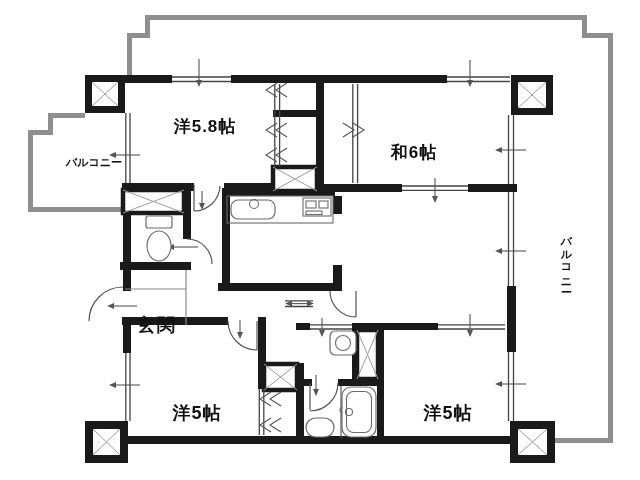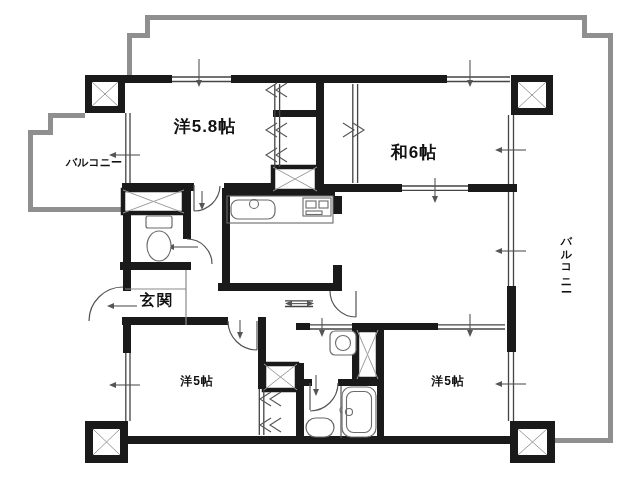--- a/index.html
+++ b/index.html
@@ -22,22 +22,22 @@
   .fix{stroke:var(--fixture-line);stroke-width:1.2;fill:#ffffff;}
   .fixo{stroke:var(--fixture-line);stroke-width:1.1;fill:none;}
   .box{fill:#ffffff;stroke:var(--wall);stroke-width:4.5;}
   .xline{stroke:#9d9d9d;stroke-width:1;fill:none;}
   .pin{fill:#ffffff;stroke:none;}
   .label{
     position:absolute;transform:translate(-50%,-50%);color:#111;
     font-weight:bold;white-space:nowrap;letter-spacing:1px;
   }
   .room-l{font-size:17px;}
-  .room-m{font-size:12px;}
-  .genkan{font-size:15px;letter-spacing:2px;}
+  .room-m{font-size:18px;margin-top:32px;}
+  .genkan{font-size:18px;letter-spacing:2px;margin-top:25px;}
   .balc{font-size:11px;font-weight:bold;letter-spacing:0;}
   .balc-v{
     writing-mode:vertical-rl;text-orientation:upright;
     font-size:11px;font-weight:bold;letter-spacing:2px;
   }
 </style>
 </head>
 <body>
 
 <div id="stage">

